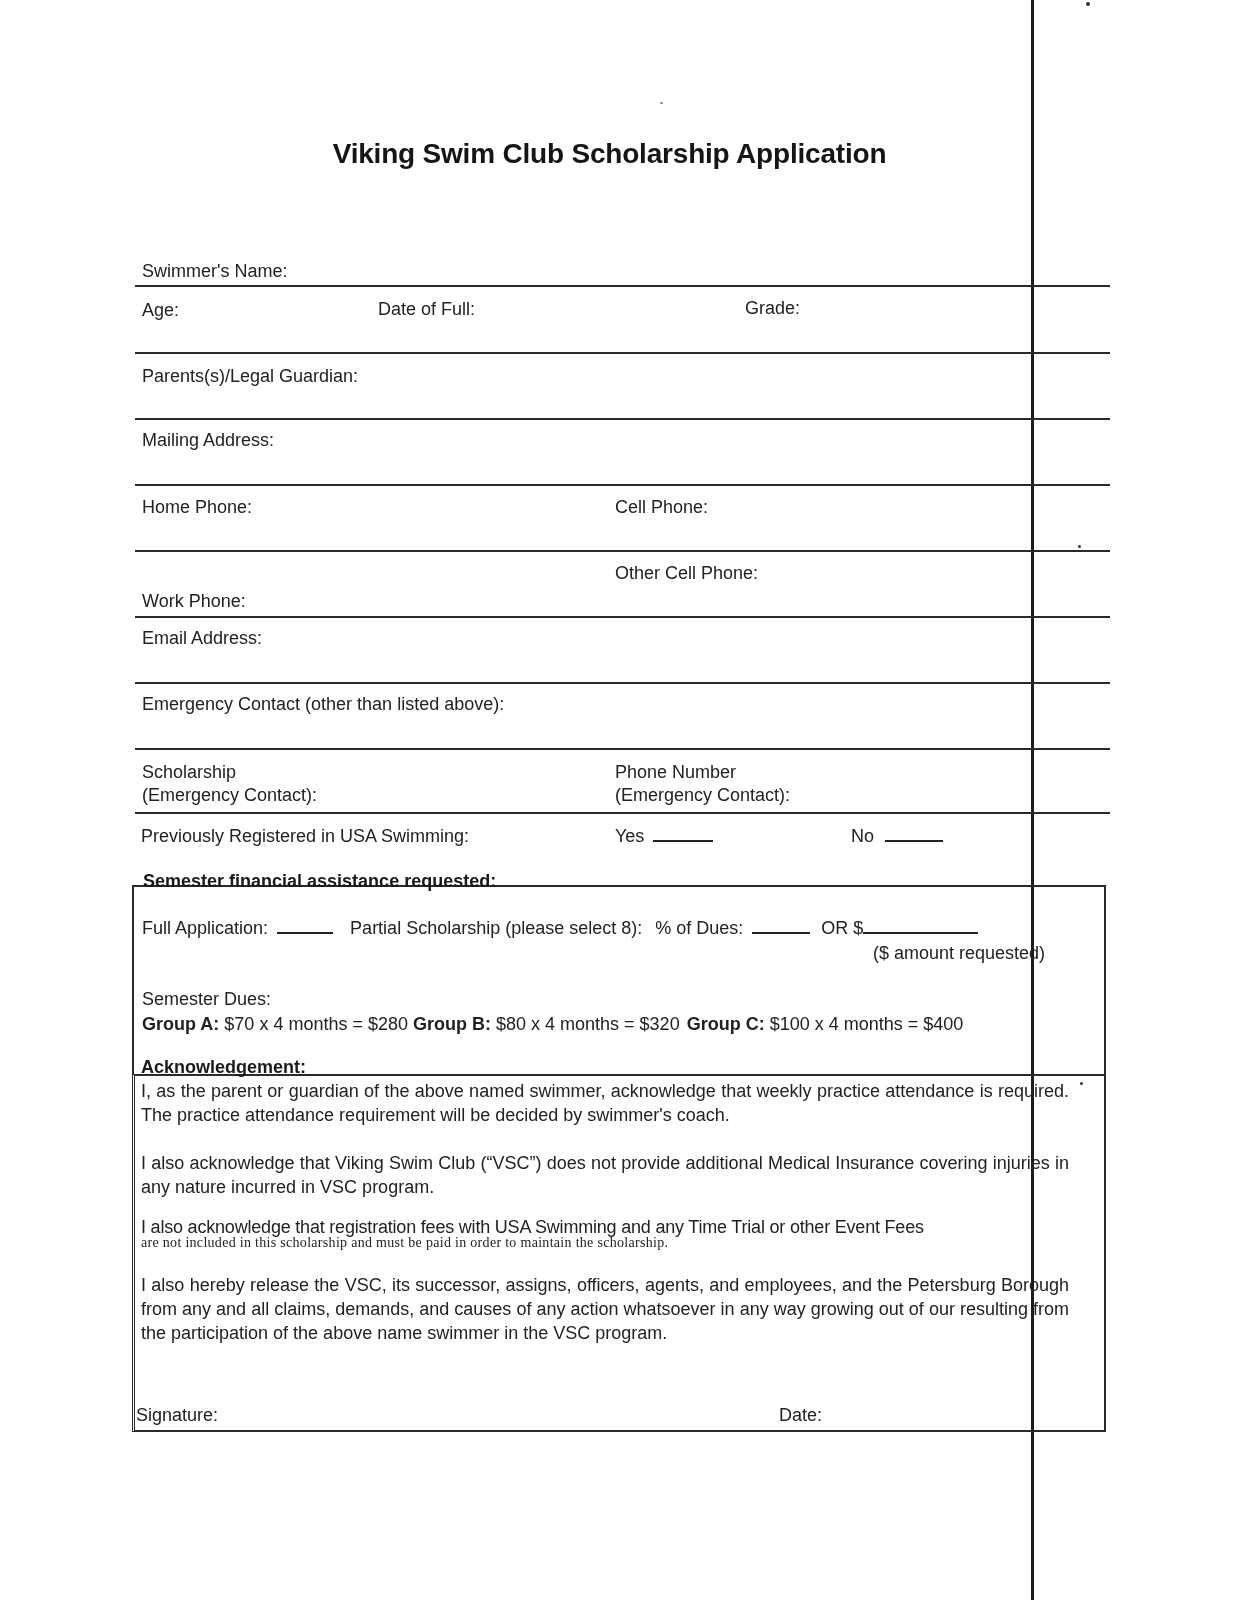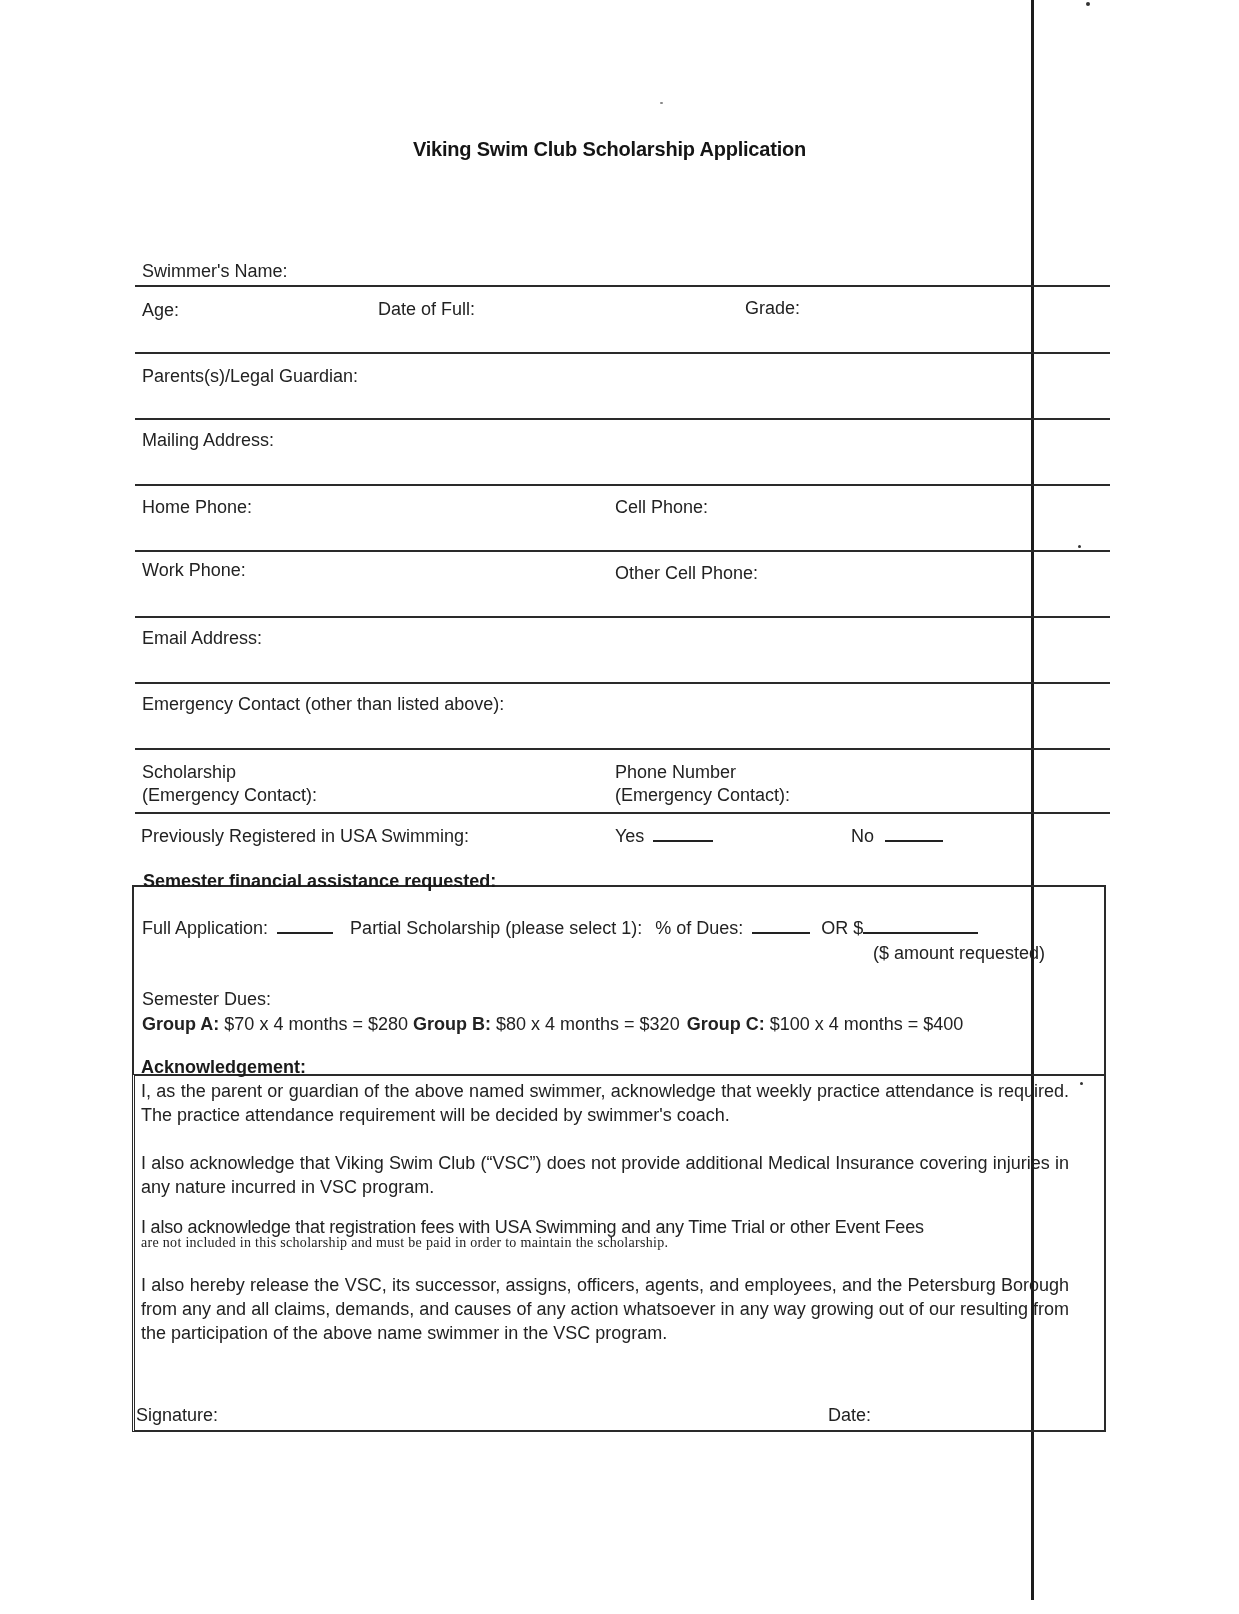--- a/index.html
+++ b/index.html
@@ -3,21 +3,21 @@
 <meta charset="utf-8">
 <style>
   html, body { margin: 0; padding: 0; background: #ffffff; }
   body {
     width: 1239px; height: 1614px; position: relative; overflow: hidden;
     font-family: "Liberation Sans", sans-serif; color: #1a1a1a;
   }
   .abs { position: absolute; }
   .title {
     left: 0; width: 1239px; top: 138px; text-align: center;
-    font-size: 20px; font-weight: bold; color: #151515; letter-spacing: -0.2px;
+    font-size: 28px; font-weight: bold; color: #151515; letter-spacing: -0.2px;
     padding-right: 20px; box-sizing: border-box;
   }
   .label { font-size: 18px; color: #222; white-space: nowrap; }
   .hline { position: absolute; left: 135px; width: 975px; height: 2px; background: #2a2a2a; }
   .vline { position: absolute; left: 1031px; top: 0; width: 3px; height: 1600px; background: #1c1c1c; }
   .blank { display: inline-block; border-bottom: 2px solid #222; height: 14px; vertical-align: baseline; }
   .box {
     position: absolute; left: 132px; width: 974px; border: 2px solid #2a2a2a; box-sizing: border-box;
   }
   .fin-box { top: 885px; height: 190px; border-bottom: none; }
@@ -52,21 +52,21 @@
   <div class="abs label" style="left:142px;top:366px;">Parents(s)/Legal Guardian:</div>
   <div class="hline" style="top:418px;"></div>
 
   <div class="abs label" style="left:142px;top:430px;">Mailing Address:</div>
   <div class="hline" style="top:484px;"></div>
 
   <div class="abs label" style="left:142px;top:497px;">Home Phone:</div>
   <div class="abs label" style="left:615px;top:497px;">Cell Phone:</div>
   <div class="hline" style="top:550px;"></div>
 
-  <div class="abs label" style="left:142px;top:560px;">Work Phone:</div>
+  <div class="abs label" style="left:142px;top:591px;">Work Phone:</div>
   <div class="abs label" style="left:615px;top:563px;">Other Cell Phone:</div>
   <div class="hline" style="top:616px;"></div>
 
   <div class="abs label" style="left:142px;top:628px;">Email Address:</div>
   <div class="hline" style="top:682px;"></div>
 
   <div class="abs label" style="left:142px;top:694px;">Emergency Contact (other than listed above):</div>
   <div class="hline" style="top:748px;"></div>
 
   <div class="abs label" style="left:142px;top:761px;line-height:23px;">
@@ -88,21 +88,21 @@
     <span>No</span>
     <span class="blank" style="width:58px;margin-left:6px;"></span>
   </div>
 
   <div class="box fin-box"></div>
   <div class="abs box-title" style="left:143px;top:871px;">Semester financial assistance requested:</div>
 
   <div class="abs label" style="left:142px;top:918px;">
     <span>Full Application:</span>
     <span class="blank" style="width:56px;margin-left:4px;"></span>
-    <span style="margin-left:12px;">Partial Scholarship (please select 1):</span>
+    <span style="margin-left:12px;">Partial Scholarship (please select 8):</span>
     <span style="margin-left:8px;">% of Dues:</span>
     <span class="blank" style="width:58px;margin-left:4px;"></span>
     <span style="margin-left:6px;">OR $</span><span class="blank" style="width:115px;"></span>
   </div>
   <div class="abs label" style="left:873px;top:943px;">($ amount requested)</div>
 
   <div class="abs label" style="left:142px;top:989px;">Semester Dues:</div>
   <div class="abs label" style="left:142px;top:1014px;">
     <b>Group A:</b>
     <span>$70 x 4 months = $280</span>
@@ -115,17 +115,17 @@
   <div class="box ack-box"></div>
   <div class="abs box-title" style="left:141px;top:1057px;">Acknowledgement:</div>
 
   <div class="abs para" style="left:141px;top:1079px;width:928px;">I, as the parent or guardian of the above named swimmer, acknowledge that weekly practice attendance is required. The practice attendance requirement will be decided by swimmer's coach.</div>
   <div class="abs para" style="left:141px;top:1151px;width:928px;">I also acknowledge that Viking Swim Club (“VSC”) does not provide additional Medical Insurance covering injuries in any nature incurred in VSC program.</div>
   <div class="abs label" style="left:141px;top:1217px;font-size:18px;letter-spacing:-0.2px;">I also acknowledge that registration fees with USA Swimming and any Time Trial or other Event Fees</div>
   <div class="abs small-para" style="left:141px;top:1236px;font-family:Liberation Serif, serif;">are not included in this scholarship and must be paid in order to maintain the scholarship.</div>
   <div class="abs para" style="left:141px;top:1273px;width:928px;">I also hereby release the VSC, its successor, assigns, officers, agents, and employees, and the Petersburg Borough from any and all claims, demands, and causes of any action whatsoever in any way growing out of our resulting from the participation of the above name swimmer in the VSC program.</div>
 
   <div class="abs label" style="left:136px;top:1405px;">Signature:</div>
-  <div class="abs label" style="left:828px;top:1405px;">Date:</div>
+  <div class="abs label" style="left:779px;top:1405px;">Date:</div>
 
   <div class="dot" style="left:1078px;top:545px;width:3px;height:3px;"></div>
   <div class="dot" style="left:1080px;top:1082px;width:3px;height:3px;"></div>
 </div>
 
 </body></html>

